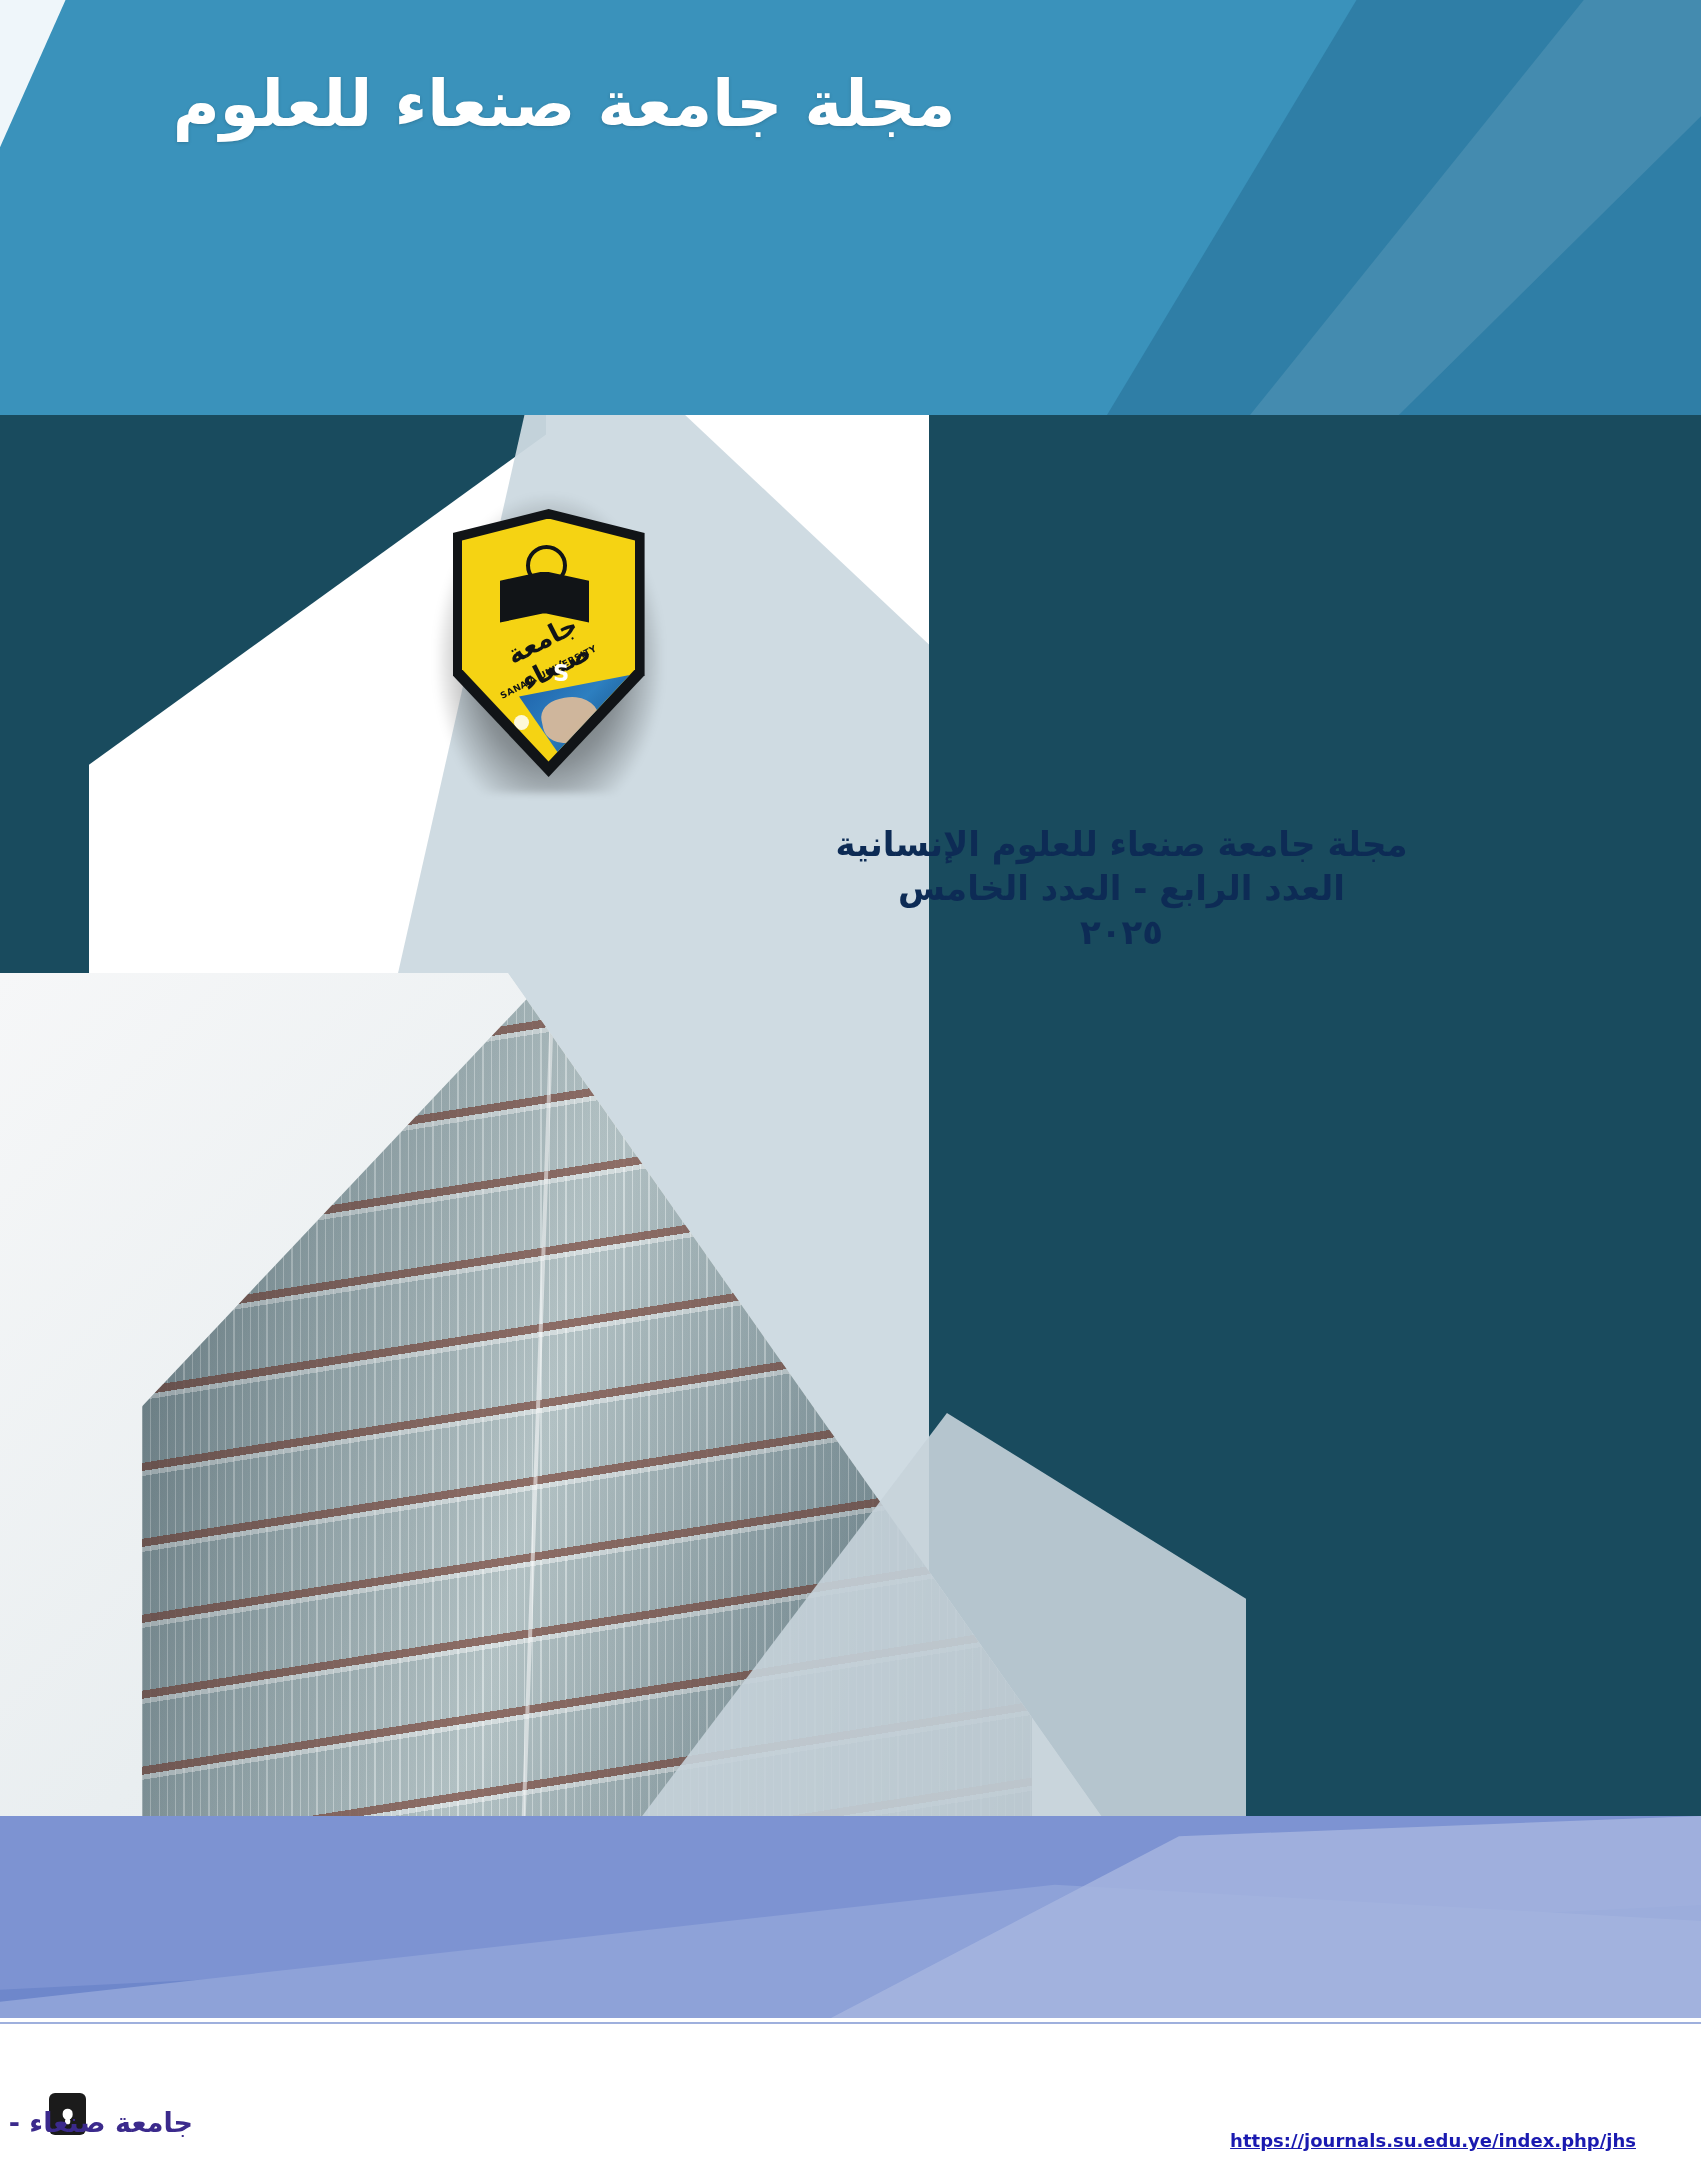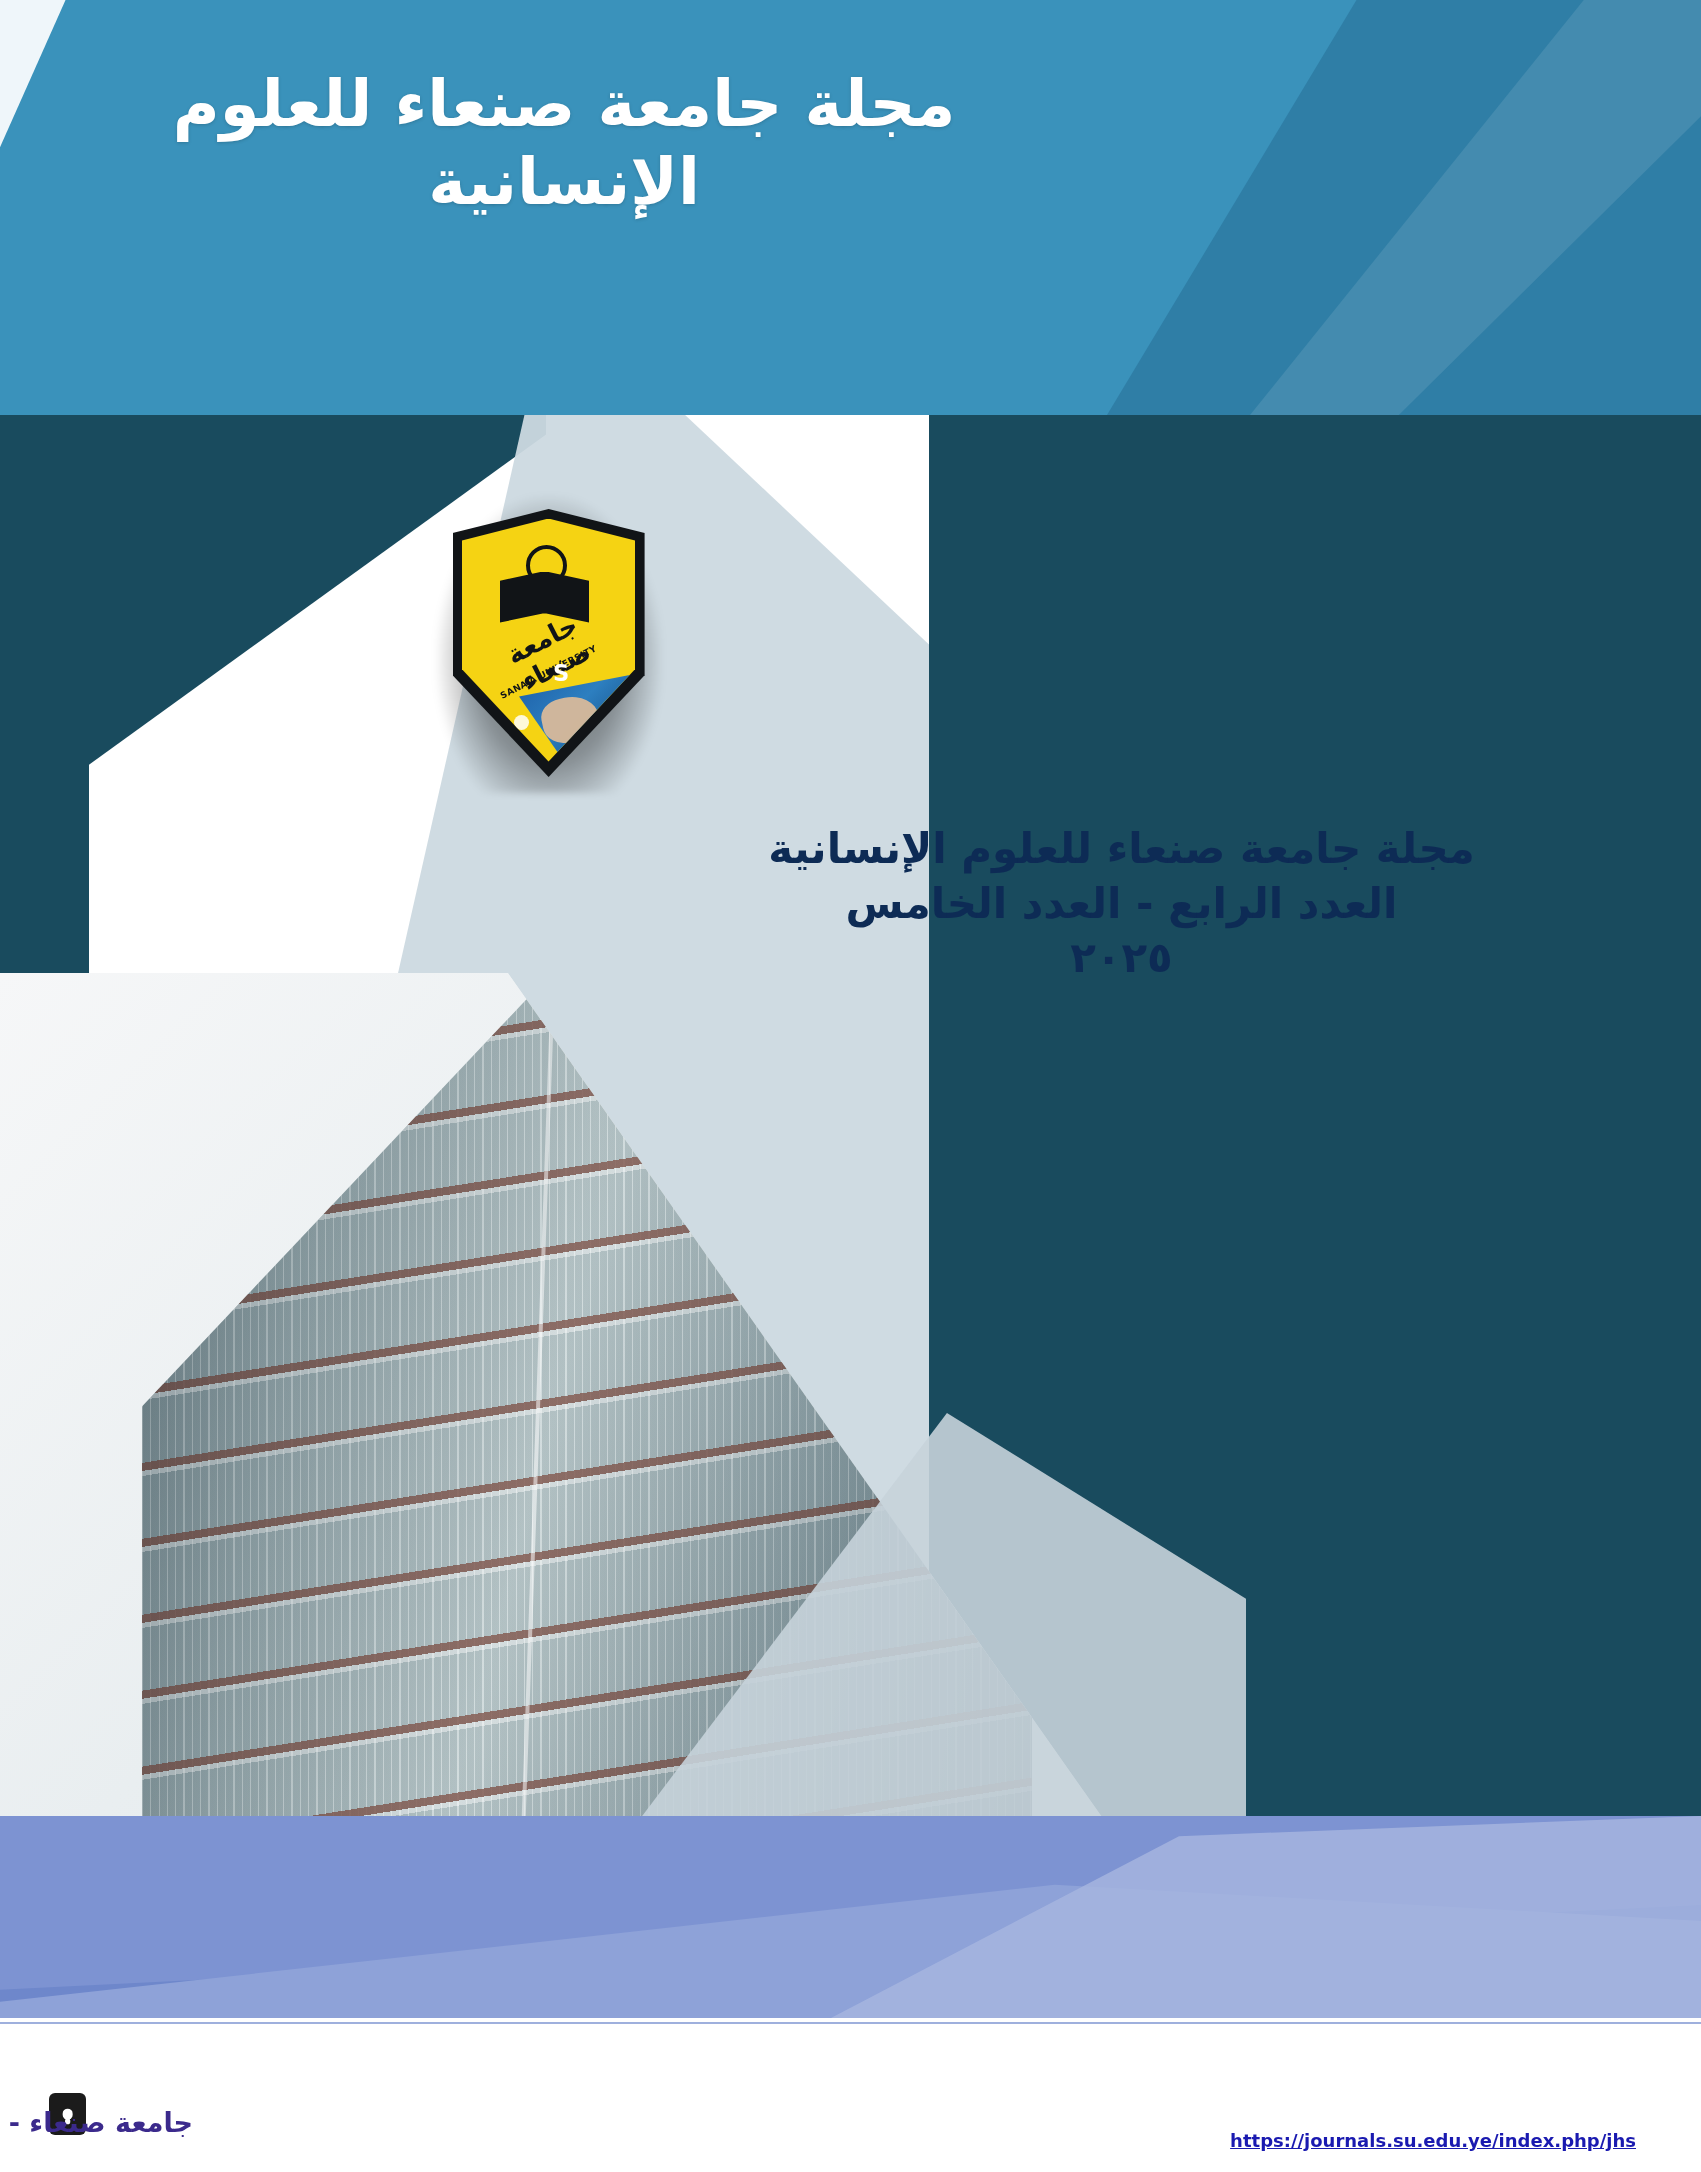--- a/index.html
+++ b/index.html
@@ -331,21 +331,21 @@
     direction: ltr;
   }
 
   
   .issue {
     position: absolute;
     left: 700px; top: 822px;
     width: 843px;
     text-align: center;
     color: #0d2b55;
-    font-size: 42px;
+    font-size: 34px;
     font-weight: bold;
     line-height: 1.3;
     direction: rtl;
   }
   .issue div { white-space: nowrap; }
 
   
   .footer-badge {
     position: absolute;
     left: 49px; bottom: 37px;
@@ -411,21 +411,20 @@
   <div class="photo-wedge"></div>
 
   <div class="band-top">
     <div class="band-top-right-wedge"></div>
     <div class="band-top-right-wedge2"></div>
     <div class="band-top-slash"></div>
   </div>
 
   <div class="cover-title">
     <div>مجلة جامعة صنعاء للعلوم</div>
-    <div>الإنسانية</div>
   </div>
 
   <div class="logo">
     <div class="logo-shadow"></div>
     <div class="logo-shield"></div>
     <div class="logo-shield-inner">
       <div class="logo-lamp"></div>
       <div class="logo-book"></div>
       <div class="logo-arabic">جامعة صنعاء</div>
       <div class="logo-latin">SANA'A UNIVERSITY</div>

